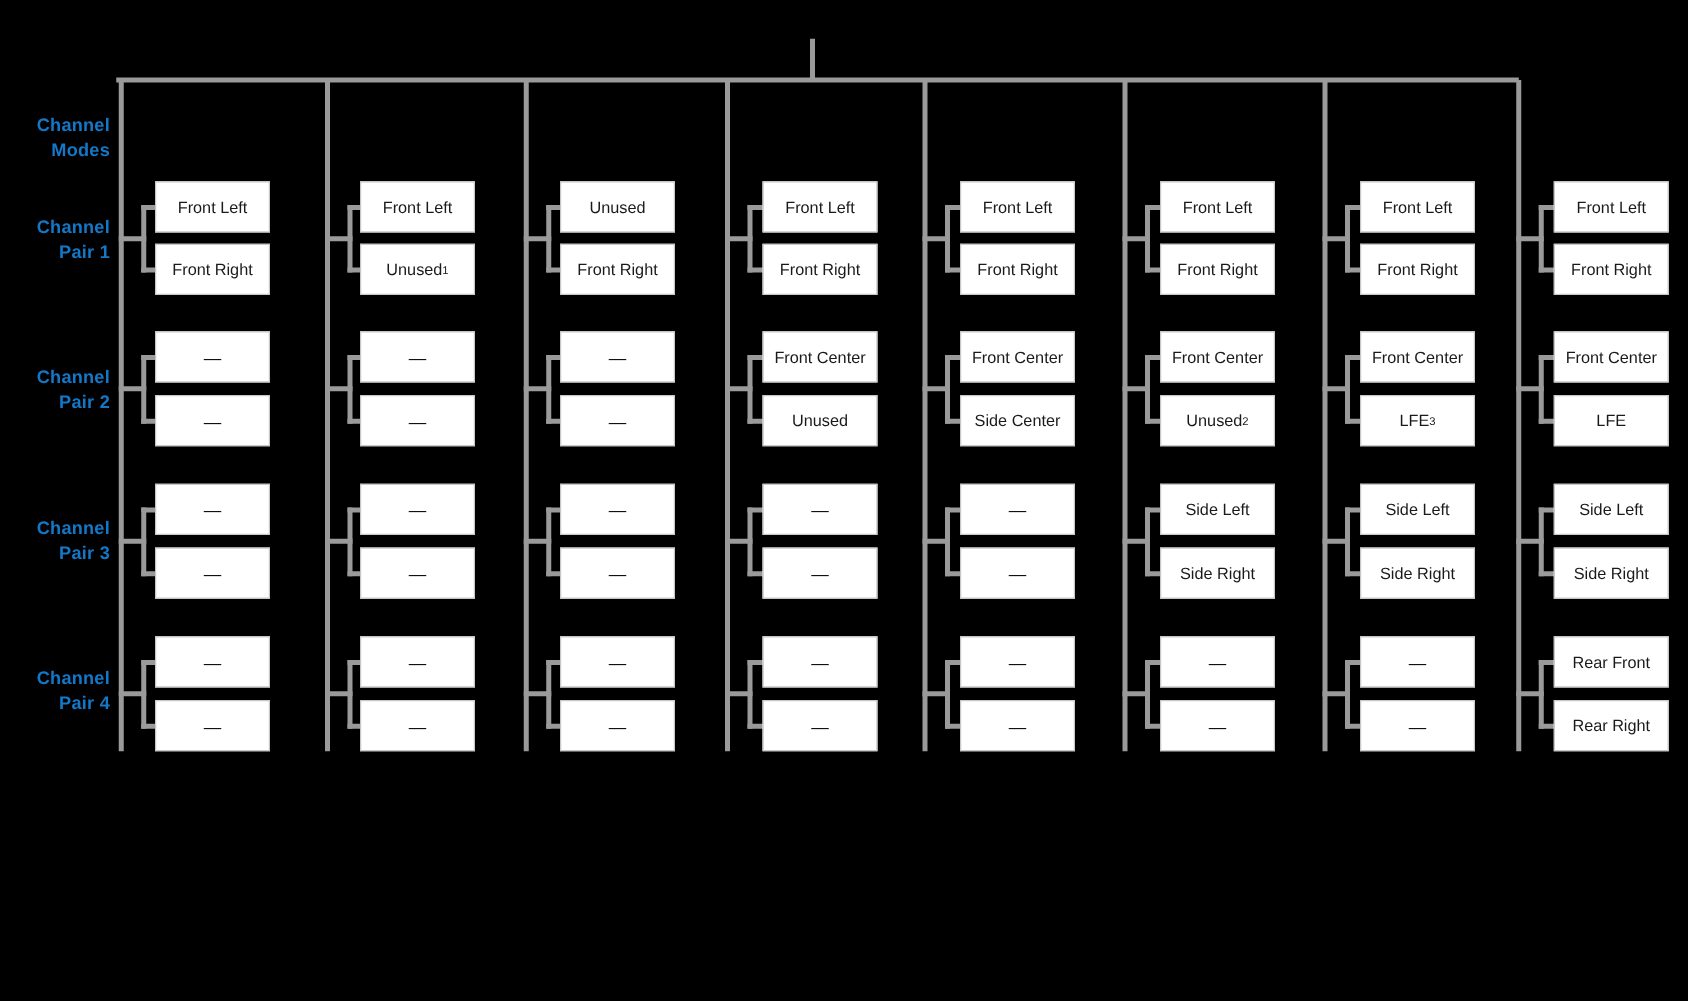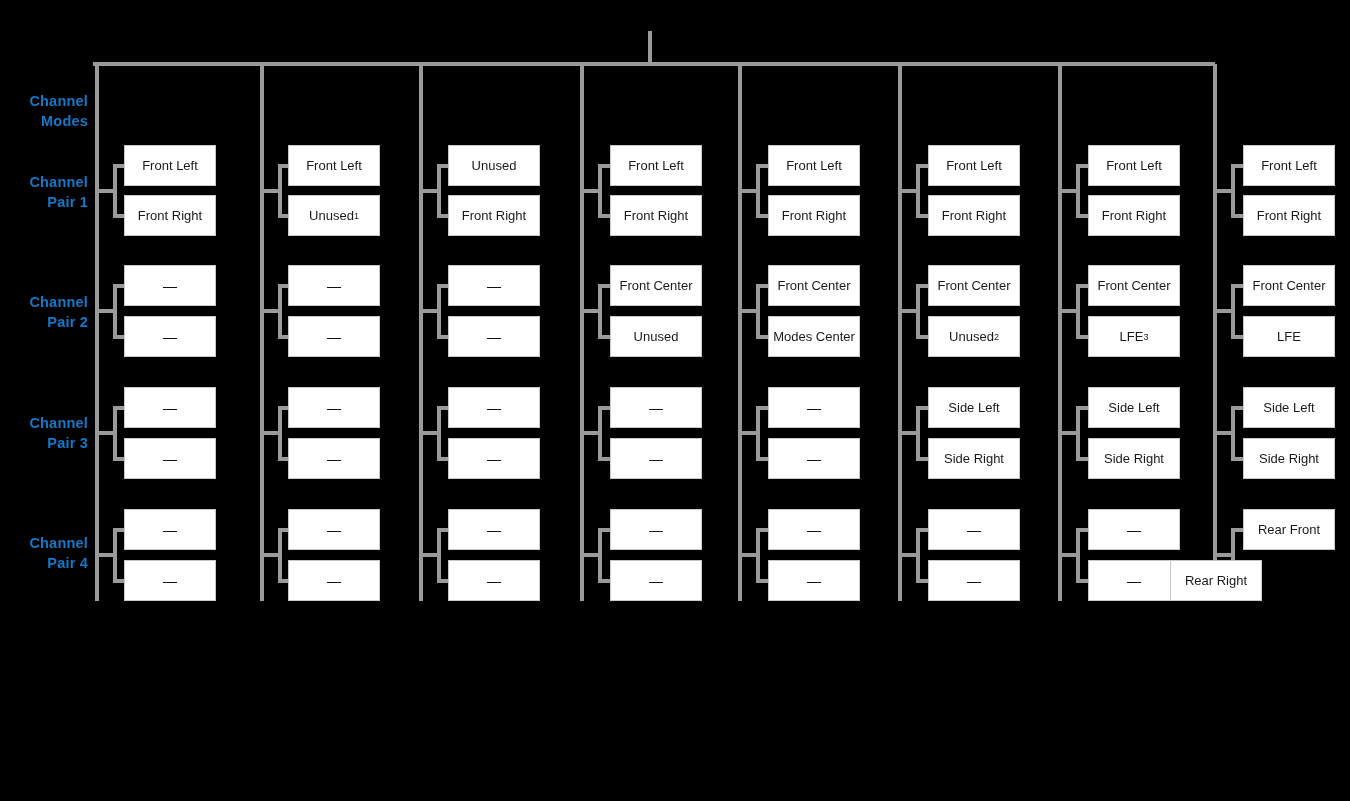--- a/index.html
+++ b/index.html
@@ -253,21 +253,21 @@
         <span class="txt">Front Right</span>
       </div>
       <div class="line hline" style="left:738px; top:309px; width:22px;"></div>
       <div class="line vline" style="left:756px; top:283.5px; height:55px;"></div>
       <div class="line hline" style="left:756px; top:283.5px; width:14px;"></div>
       <div class="line hline" style="left:756px; top:334.5px; width:14px;"></div>
       <div class="cell" style="left:768px; top:265px; width:92px; height:41px;">
         <span class="txt">Front Center</span>
       </div>
       <div class="cell" style="left:768px; top:316px; width:92px; height:41px;">
-        <span class="txt">Modes Center</span>
+        <span class="txt">Side Center</span>
       </div>
       <div class="line hline" style="left:738px; top:431px; width:22px;"></div>
       <div class="line vline" style="left:756px; top:405.5px; height:55px;"></div>
       <div class="line hline" style="left:756px; top:405.5px; width:14px;"></div>
       <div class="line hline" style="left:756px; top:456.5px; width:14px;"></div>
       <div class="cell" style="left:768px; top:387px; width:92px; height:41px;">
         <span class="txt dash">—</span>
       </div>
       <div class="cell" style="left:768px; top:438px; width:92px; height:41px;">
         <span class="txt dash">—</span>
@@ -397,18 +397,18 @@
       <div class="cell" style="left:1243px; top:438px; width:92px; height:41px;">
         <span class="txt">Side Right</span>
       </div>
       <div class="line hline" style="left:1213px; top:553px; width:22px;"></div>
       <div class="line vline" style="left:1231px; top:527.5px; height:55px;"></div>
       <div class="line hline" style="left:1231px; top:527.5px; width:14px;"></div>
       <div class="line hline" style="left:1231px; top:578.5px; width:14px;"></div>
       <div class="cell" style="left:1243px; top:509px; width:92px; height:41px;">
         <span class="txt">Rear Front</span>
       </div>
-      <div class="cell" style="left:1170px; top:560px; width:92px; height:41px;">
+      <div class="cell" style="left:1243px; top:560px; width:92px; height:41px;">
         <span class="txt">Rear Right</span>
       </div>
     </div>
 
 </div>
 
 </body></html>

